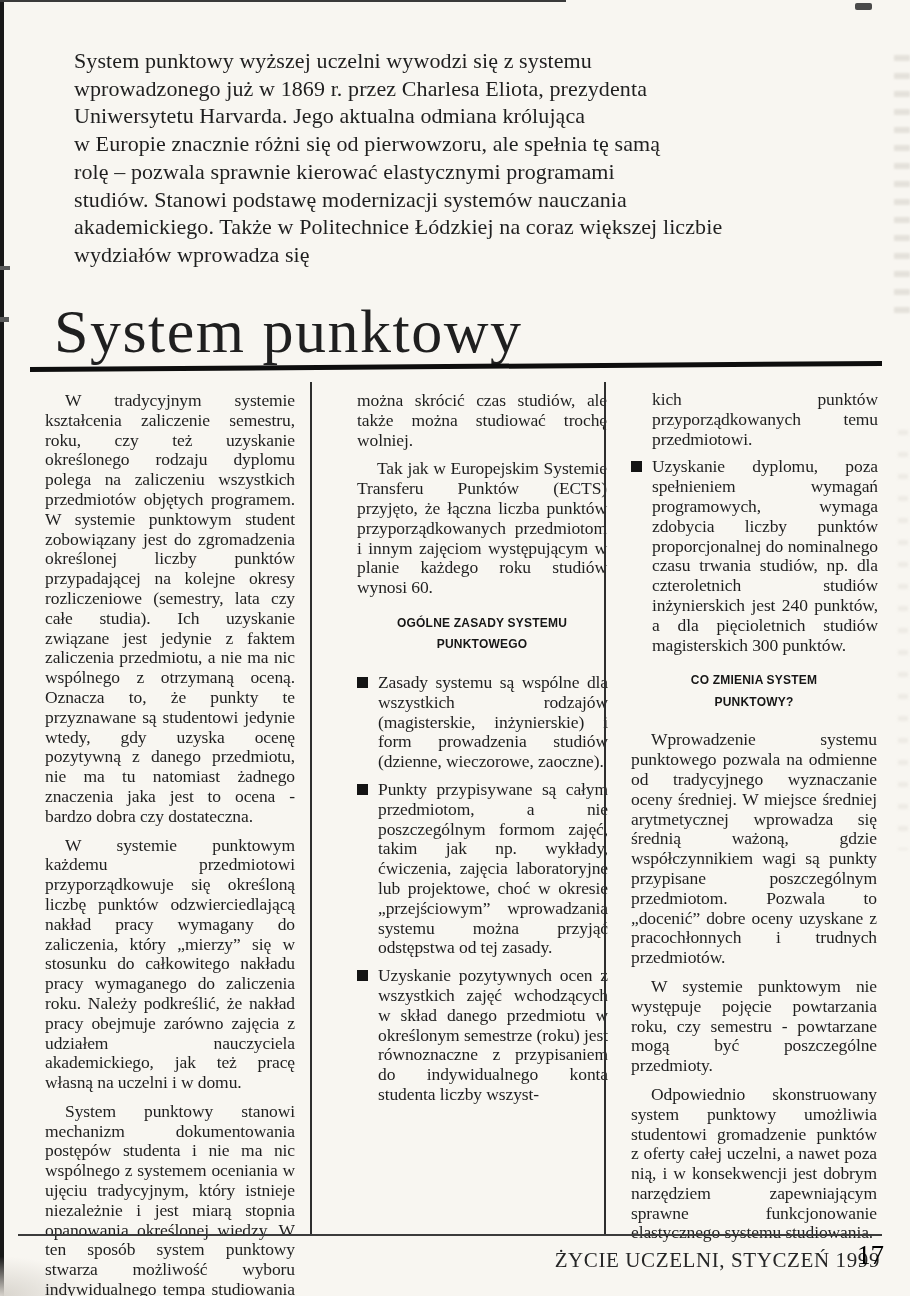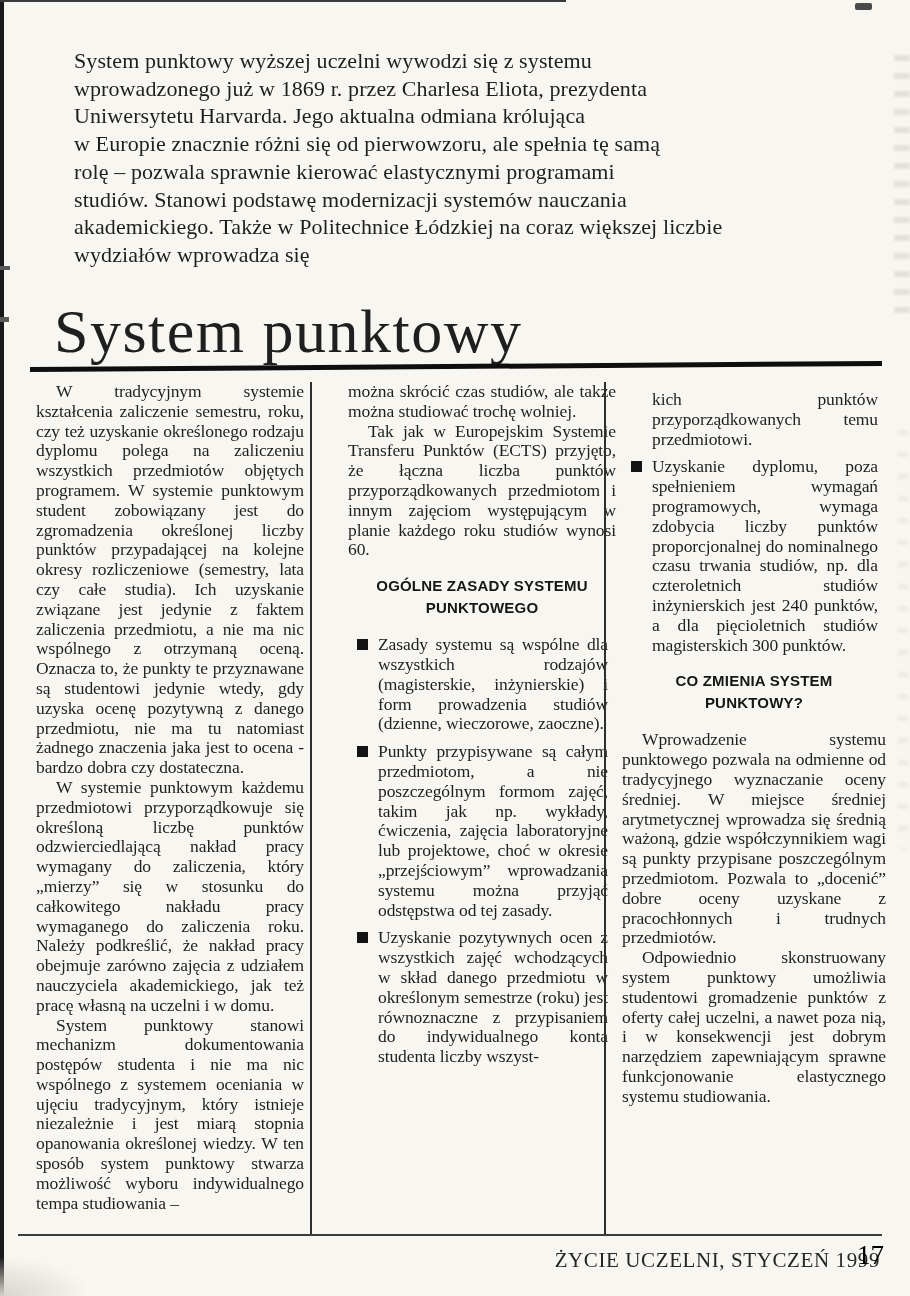--- a/index.html
+++ b/index.html
@@ -50,25 +50,25 @@
 
   
   .col{position:absolute;top:382px;font-size:17.5px;line-height:19.8px;text-align:justify;letter-spacing:-0.1px;}
   .col-1{left:36px;width:268px;}
   .col-2{left:348px;width:268px;}
   .col-3{left:622px;width:264px;}
   .vrule{position:absolute;top:382px;width:2px;height:852px;background:#2e2e2e;}
   .vrule-1{left:310px;}
   .vrule-2{left:604px;}
 
-  .para{margin:0;text-indent:20px;}
+  .para{margin:9px;text-indent:20px;}
   .para.cont{text-indent:0;}
   .colhead{
     font-family:"Liberation Sans", sans-serif;font-weight:bold;
-    font-size:15px;line-height:21.5px;text-align:center;white-space:pre-line;
+    font-size:12px;line-height:21.5px;text-align:center;white-space:pre-line;
     margin:15px 0 17px;letter-spacing:.2px;color:#161616;
   }
   .bullet{position:relative;padding-left:22px;margin:8px;}
   .bullet .sq{position:absolute;left:1px;top:4px;width:11px;height:11px;background:#141414;}
   .bullet.cont{padding-left:22px;}
 
   
   .footer-rule{position:absolute;left:18px;top:1234px;width:864px;height:2px;background:#3c3c3c;}
   .footer-journal{
     position:absolute;left:0;top:1248px;width:880px;text-align:right;
@@ -115,20 +115,21 @@
     <div class="bullet"><span class="sq"></span><span>Zasady systemu są wspólne dla wszystkich rodzajów (magisterskie, inżynierskie) i form prowadzenia studiów (dzienne, wieczorowe, zaoczne).</span></div>
     <div class="bullet"><span class="sq"></span><span>Punkty przypisywane są całym przedmiotom, a nie poszczególnym formom zajęć, takim jak np. wykłady, ćwiczenia, zajęcia laboratoryjne lub projektowe, choć w okresie „przejściowym” wprowadzania systemu można przyjąć odstępstwa od tej zasady.</span></div>
     <div class="bullet"><span class="sq"></span><span>Uzyskanie pozytywnych ocen z wszystkich zajęć wchodzących w skład danego przedmiotu w określonym semestrze (roku) jest równoznaczne z przypisaniem do indywidualnego konta studenta liczby wszyst-</span></div>
   </div>
 <div class="col col-3" id="col-2">
     <div class="bullet cont"><span>kich punktów przyporządkowanych temu przedmiotowi.</span></div>
     <div class="bullet"><span class="sq"></span><span>Uzyskanie dyplomu, poza spełnieniem wymagań programowych, wymaga zdobycia liczby punktów proporcjonalnej do nominalnego czasu trwania studiów, np. dla czteroletnich studiów inżynierskich jest 240 punktów, a dla pięcioletnich studiów magisterskich 300 punktów.</span></div>
     <h3 class="colhead">CO ZMIENIA SYSTEM
 PUNKTOWY?</h3>
     <p class="para">Wprowadzenie systemu punktowego pozwala na odmienne od tradycyjnego wyznaczanie oceny średniej. W miejsce średniej arytmetycznej wprowadza się średnią ważoną, gdzie współczynnikiem wagi są punkty przypisane poszczególnym przedmiotom. Pozwala to „docenić” dobre oceny uzyskane z pracochłonnych i trudnych przedmiotów.</p>
+    <p class="para">W systemie punktowym nie występuje pojęcie powtarzania roku, czy semestru - powtarzane mogą być poszczególne przedmioty.</p>
     <p class="para">Odpowiednio skonstruowany system punktowy umożliwia studentowi gromadzenie punktów z oferty całej uczelni, a nawet poza nią, i w konsekwencji jest dobrym narzędziem zapewniającym sprawne funkcjonowanie elastycznego systemu studiowania.</p>
   </div>
 <div class="vrule vrule-1"></div>
 <div class="vrule vrule-2"></div>
 
 <div class="footer-rule"></div>
 <div class="footer-journal">ŻYCIE UCZELNI,  STYCZEŃ 1999</div>
 <div class="page-number">17</div>
 
 </body></html>

